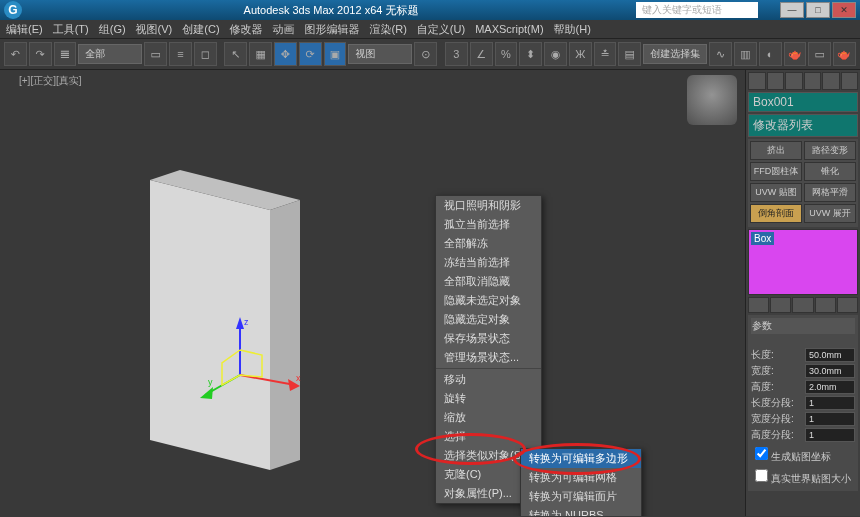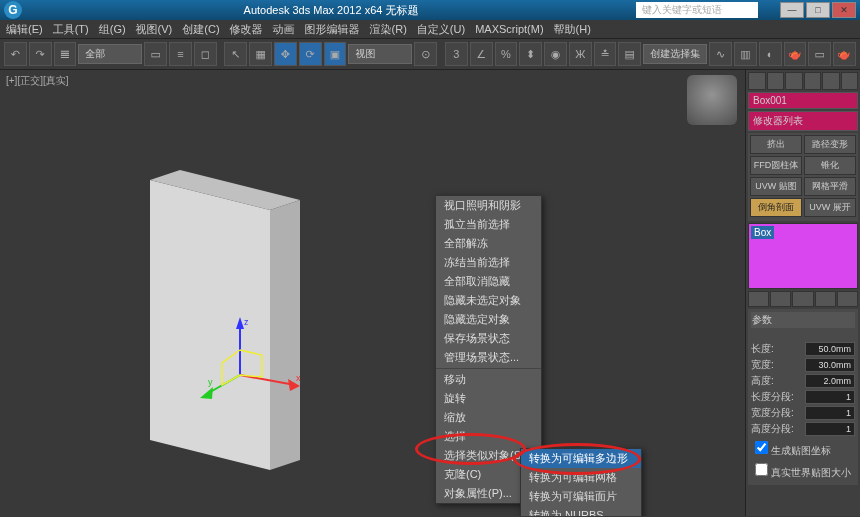--- a/index.html
+++ b/index.html
@@ -11,50 +11,50 @@
 .titlebar .winbtn.x{background:#c55}
 .menubar{height:18px;background:#393939;display:flex;align-items:center;padding:0 6px;gap:10px;color:#ccc;font-size:11px}
 .menubar span{cursor:default}
 .toolbar{height:30px;background:#3a3a3a;border-top:1px solid #222;border-bottom:1px solid #222;display:flex;align-items:center;padding:0 4px;gap:2px}
 .tbtn{width:22px;height:22px;background:#444;border:1px solid #555;display:flex;align-items:center;justify-content:center;color:#aaa;font-size:11px}
 .tbtn.blue{background:#2a6aa8}
 .tsel{background:#555;color:#ccc;padding:2px 6px;font-size:10px;min-width:50px;border:1px solid #666}
 .tsep{width:4px}
 .main{display:flex;height:446px}
 .viewport{flex:1;background:#393939;position:relative;overflow:hidden}
-.vplabel{position:absolute;top:4px;left:6px;color:#aaa;font-size:10px}
+.vplabel{position:absolute;top:4px;left:19px;color:#aaa;font-size:10px}
 .box3d{position:absolute;left:110px;top:100px;width:200px;height:310px}
 .box3d svg{width:100%;height:100%}
 .gizmo{position:absolute;left:200px;top:245px;width:120px;height:90px}
 .viewcube{position:absolute;right:8px;top:5px;width:50px;height:50px;background:radial-gradient(circle at 50% 40%,#aaa,#555);border-radius:6px;opacity:.8}
 .ctxmenu{position:absolute;background:#5a5a5a;border:1px solid #333;color:#ddd;font-size:11px;min-width:105px;box-shadow:2px 2px 6px rgba(0,0,0,.5)}
 .ctxmenu .mi{padding:2px 8px;white-space:nowrap}
 .ctxmenu .mi.hl{background:#2a6aa8;color:#fff}
 .ctxmenu .sep{height:1px;background:#444;margin:1px 0}
 .menu1{left:435px;top:125px}
 .menu2{left:520px;top:378px;min-width:120px}
 .ring{position:absolute;border:3px solid #d22;border-radius:50%;pointer-events:none}
 .ring1{left:415px;top:363px;width:105px;height:26px}
 .ring2{left:513px;top:373px;width:122px;height:26px}
 .rpanel{width:110px;background:#3f3f3f;border-left:1px solid #222;display:flex;flex-direction:column;padding:2px;gap:2px}
 .rpanel .rtabs{display:flex;gap:1px;height:18px}
 .rpanel .rtab{flex:1;background:#555;border:1px solid #333}
-.rpanel .objname{background:#be185d;color:#ccc;padding:2px 4px;font-size:10px;border:1px solid #555}
+.rpanel .objname{background:#0f766e;color:#ccc;padding:2px 4px;font-size:12px;border:1px solid #555}
 .rpanel .roll{background:#4a4a4a;padding:2px;font-size:10px}
 .rpanel .rollhead{background:#555;text-align:left;padding:1px;margin-bottom:14px}
 .rpanel .btnrow{display:flex;gap:2px;margin-bottom:2px}
 .rpanel .rbtn{flex:1;background:#555;text-align:center;padding:2px 0;font-size:9px;border:1px solid #333}
 .rpanel .rbtn.active{background:#c9a050;color:#222}
 .rpanel .stackbox{background:#d946ef;height:60px;padding:2px;color:#fff;font-size:10px;border:1px solid #333}
 .rpanel .stackbox .sel{background:#2a6aa8;padding:1px 3px;display:inline-block}
 .rpanel .minibar{display:flex;gap:1px;height:16px}
 .rpanel .minibtn{flex:1;background:#555;border:1px solid #333}
 .rpanel .params{background:#4a4a4a;padding:3px;font-size:10px}
 .rpanel .prow{display:flex;justify-content:space-between;align-items:center;margin-bottom:2px}
-.rpanel .pval{background:#222;color:#ddd;padding:1px 3px;width:42px;text-align:right;font-size:9px;border:1px solid #555}
+.rpanel .pval{background:#222;color:#ddd;padding:1px 3px;width:42px;text-align:left;font-size:9px;border:1px solid #555}
 .rpanel .cb{margin-right:3px}
 </style>
 </head>
 <body>
 
 <div class="titlebar">
   <div class="logo">G</div>
   <div class="ttext">Autodesk 3ds Max 2012 x64   无标题</div>
   <div class="search">键入关键字或短语</div>
   <div class="winbtn">—</div>

